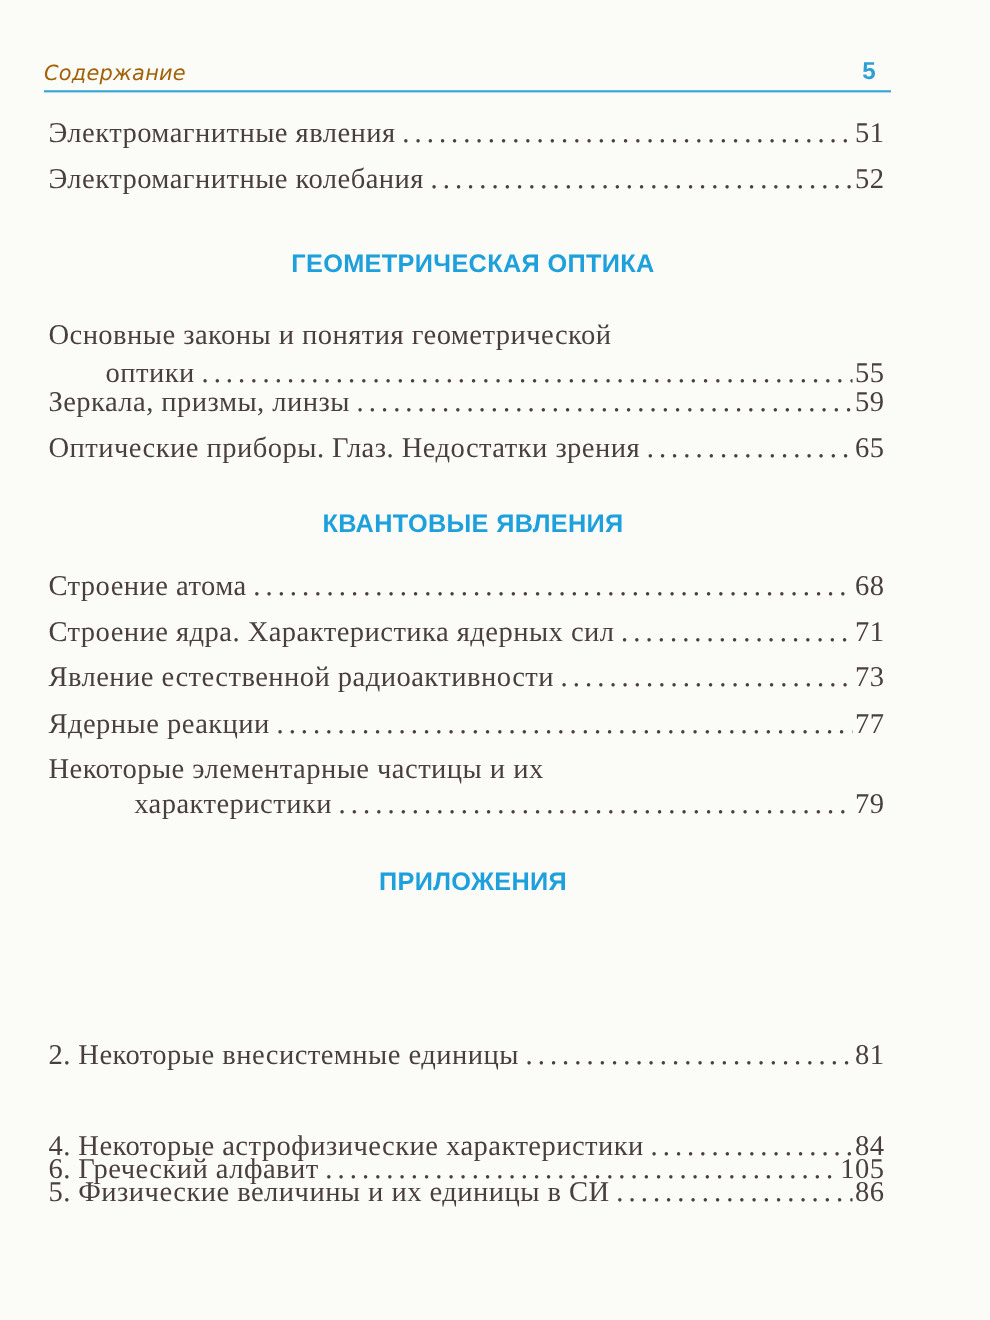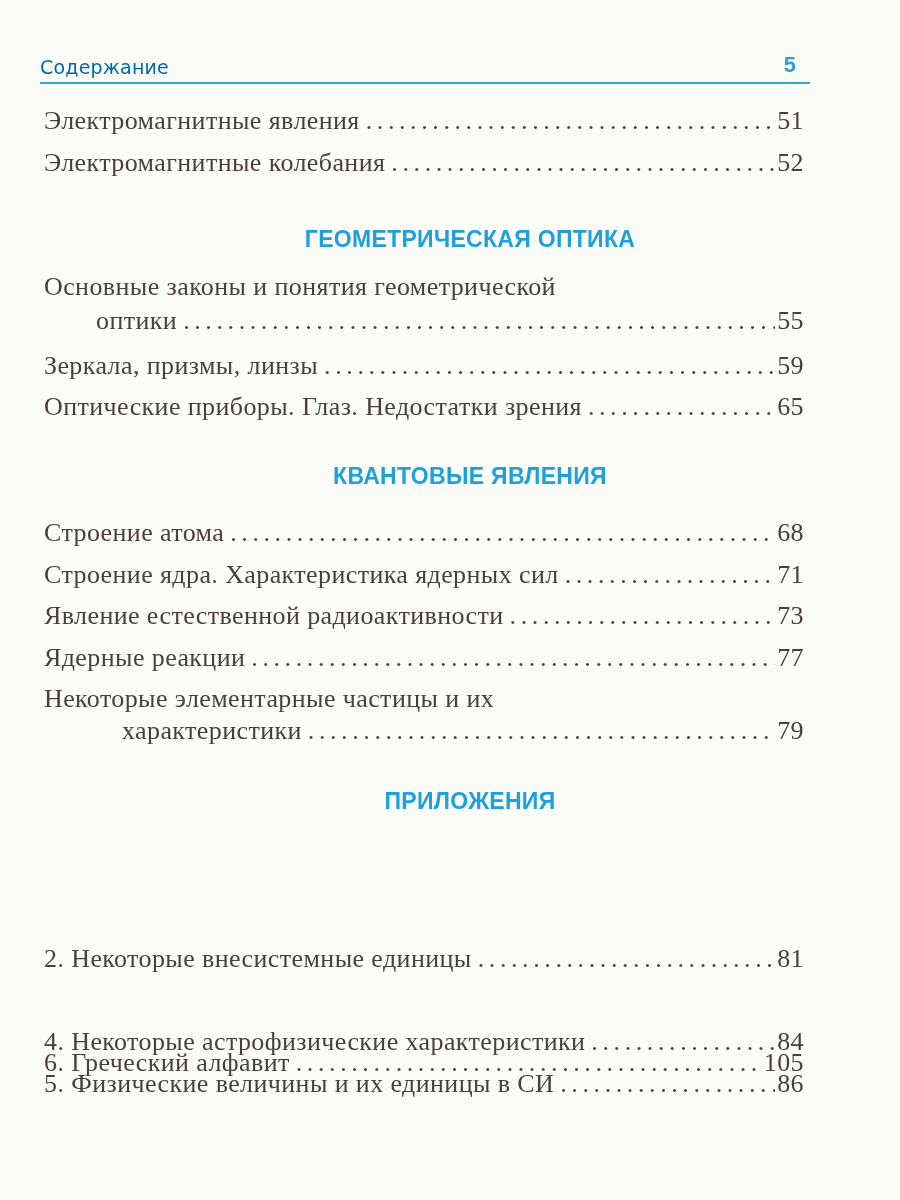--- a/index.html
+++ b/index.html
@@ -10,32 +10,32 @@
     color: #4a3f3f;
     position: relative;
   }
   .page { position: absolute; left: 0; top: 0; width: 900px; height: 1200px; }
   .header {
     position: absolute; left: 40px; top: 52px; width: 770px; height: 30px;
     border-bottom: 2px solid #3aa6d8;
   }
   .header-title {
     position: absolute; left: 0; top: 4px;
-    font-family: "DejaVu Sans", sans-serif; 
-    font-size: 19px; color: #0369a1; letter-spacing: 0.2px;
+    font-family: "DejaVu Sans", sans-serif; font-style: italic;
+    font-size: 19px; color: #a16207; letter-spacing: 0.2px;
   }
   .header-page {
     position: absolute; right: 14px; top: 0px;
     font-family: "Liberation Sans", sans-serif; font-weight: bold;
     font-size: 22px; color: #2f9fd6;
   }
   .section-title {
     position: absolute; left: 0; width: 860px; text-align: center;
     font-family: "Liberation Sans", sans-serif; font-weight: bold;
-    font-size: 23px; color: #1ea0dc; letter-spacing: 0.3px; padding-left: 40px;
+    font-size: 23px; color: #1ea0dc; letter-spacing: 0.3px;
   }
   .entry {
     position: absolute; left: 44px; width: 760px;
     font-size: 26px; line-height: 30px; letter-spacing: 0.4px;
   }
   .line { display: flex; align-items: baseline; white-space: nowrap; }
   .line .txt { flex: 0 0 auto; }
   .line .dots {
     flex: 1 1 auto; overflow: hidden; margin: 0 2px 0 6px;
     letter-spacing: 4.6px; color: #4a3f3f;
@@ -67,21 +67,21 @@
   <div class="entry" style="top:148px;">
     <div class="line">
         <span class="txt">Электромагнитные колебания</span>
         <span class="dots"></span>
         <span class="pg">52</span>
       </div>
   </div>
 
   <div class="section-title" style="top:226px;">ГЕОМЕТРИЧЕСКАЯ ОПТИКА</div>
 
-  <div class="entry" style="top:272px;font-family:Liberation Serif, serif;">
+  <div class="entry" style="top:290px;font-family:Liberation Serif, serif;">
     <div class="line">
         <span class="txt">Основные законы и понятия геометрической</span>
       </div>
     <div class="line indent2" style="margin-top:4px;">
         <span class="txt">оптики</span>
         <span class="dots"></span>
         <span class="pg">55</span>
       </div>
   </div>
   <div class="entry" style="top:351px;">

